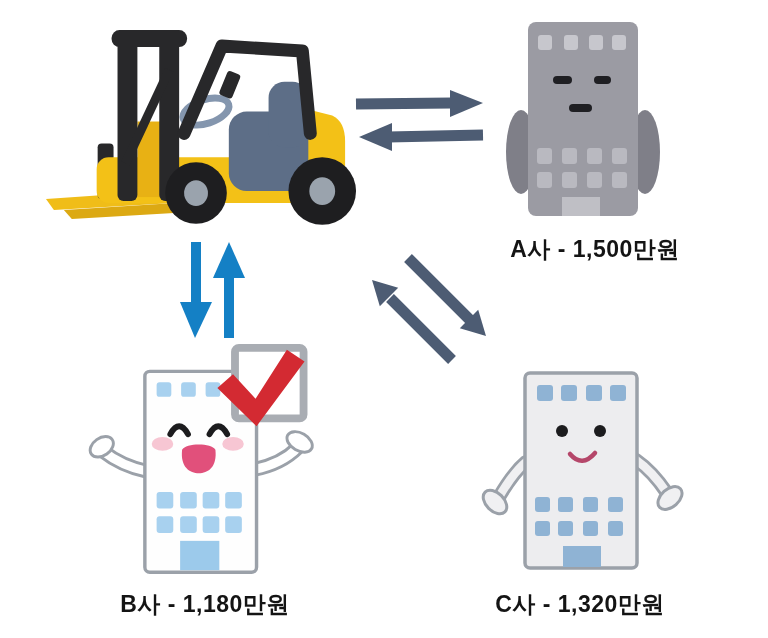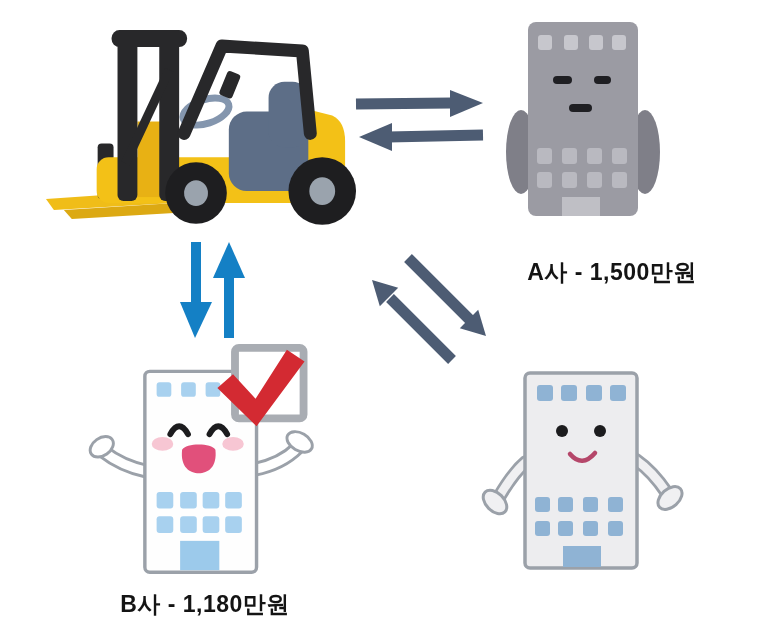--- a/index.html
+++ b/index.html
@@ -96,21 +96,21 @@
       <rect x="91" y="136" width="15" height="16" rx="3"></rect>
         <rect x="116" y="136" width="15" height="16" rx="3"></rect>
       <rect x="41" y="160" width="15" height="16" rx="3"></rect>
         <rect x="66" y="160" width="15" height="16" rx="3"></rect>
       <rect x="91" y="160" width="15" height="16" rx="3"></rect>
         <rect x="116" y="160" width="15" height="16" rx="3"></rect>
     </g>
     <rect x="66" y="185" width="38" height="19" fill="#bfbfc5"></rect>
   </svg>
 
-  <div class="label" style="left:487px;top:234px;width:250px;margin-top:23px;">A사 - 1,500만원</div>
+  <div class="label" style="left:470px;top:234px;width:250px;">A사 - 1,500만원</div>
 
   <svg class="abs" style="left:176px;top:238px;" width="72" height="105" viewBox="0 0 72 105">
     <g>
       <line x1="20" y1="4" x2="20" y2="68" stroke="#1480c5" stroke-width="10"></line>
       <polygon points="4,64 36,64 19,100" fill="#1480c5"></polygon>
     </g>
     <g>
       <line x1="53" y1="100" x2="53" y2="36" stroke="#1480c5" stroke-width="10"></line>
       <polygon points="37,40 69,40 53,4" fill="#1480c5"></polygon>
     </g>
@@ -200,14 +200,15 @@
       <rect x="117" y="139" width="15" height="15" rx="3"></rect>
         <rect x="142" y="139" width="15" height="15" rx="3"></rect>
       <rect x="69" y="163" width="15" height="15" rx="3"></rect>
         <rect x="92" y="163" width="15" height="15" rx="3"></rect>
       <rect x="117" y="163" width="15" height="15" rx="3"></rect>
         <rect x="142" y="163" width="15" height="15" rx="3"></rect>
     </g>
     <rect x="97" y="188" width="38" height="21" fill="#8fb3d4"></rect>
   </svg>
 
+  <div class="label" style="left:455px;top:589px;width:250px;">C사 - 1,320만원</div>
 
 </div>
 
 </body></html>

